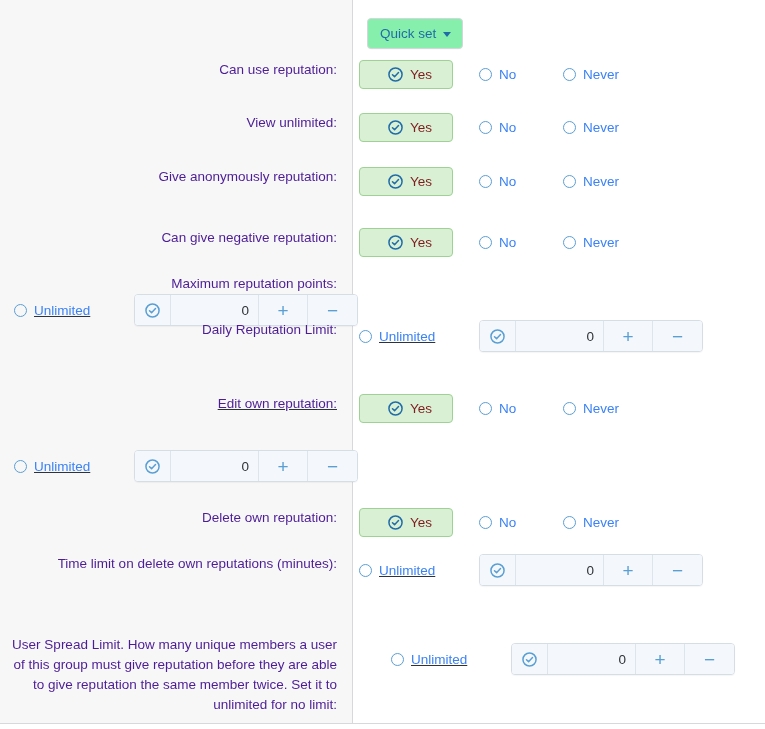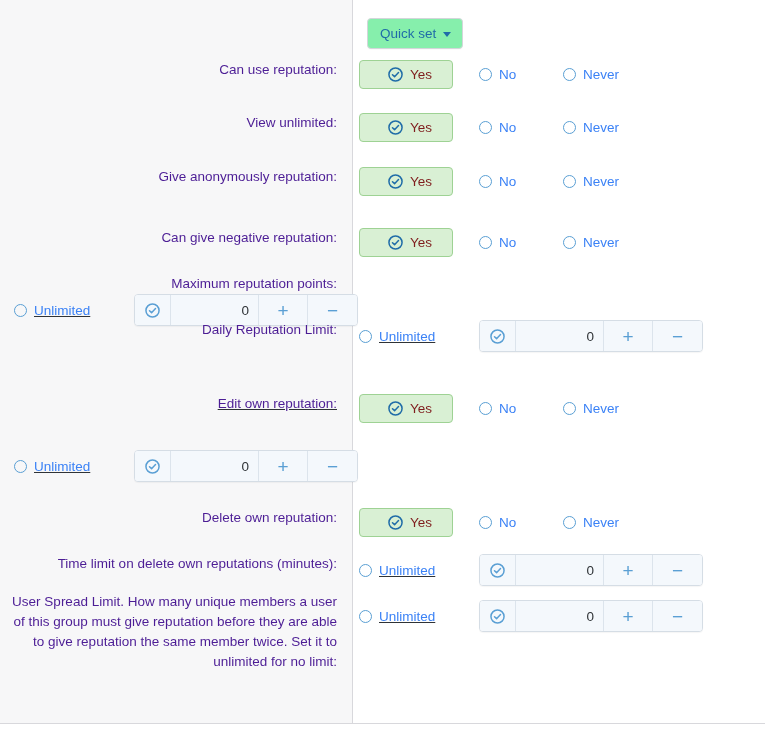--- a/index.html
+++ b/index.html
@@ -429,21 +429,21 @@
                 <circle cx="8" cy="8" r="7" fill="none" stroke="#5a9fd4" stroke-width="1.6"></circle>
                 <path d="M4.8 8.2 L7 10.3 L11.2 5.9" fill="none" stroke="#5a9fd4" stroke-width="1.6" stroke-linecap="round" stroke-linejoin="round"></path>
               </svg>
             </div>
             <input class="num-value" type="text" value="0" style="">
             <button class="num-btn">+</button>
             <button class="num-btn">−</button>
           </div>
         </div>
       </div>
-      <div class="row" style="top: 592px;">
+      <div class="row" style="top: 635px; gap: 32px;">
         <div class="row-label">User Spread Limit. How many unique members a user of this group must give reputation before they are able to give reputation the same member twice. Set it to unlimited for no limit:</div>
         <div class="row-ctl" style="margin-top: 8px;">
           <div class="unlimited-slot">
             <label class="choice plain">
               <span class="radio-off"></span>
               <span>Unlimited</span>
             </label>
           </div>
           <div class="num-group">
             <div class="num-radio-cell">

